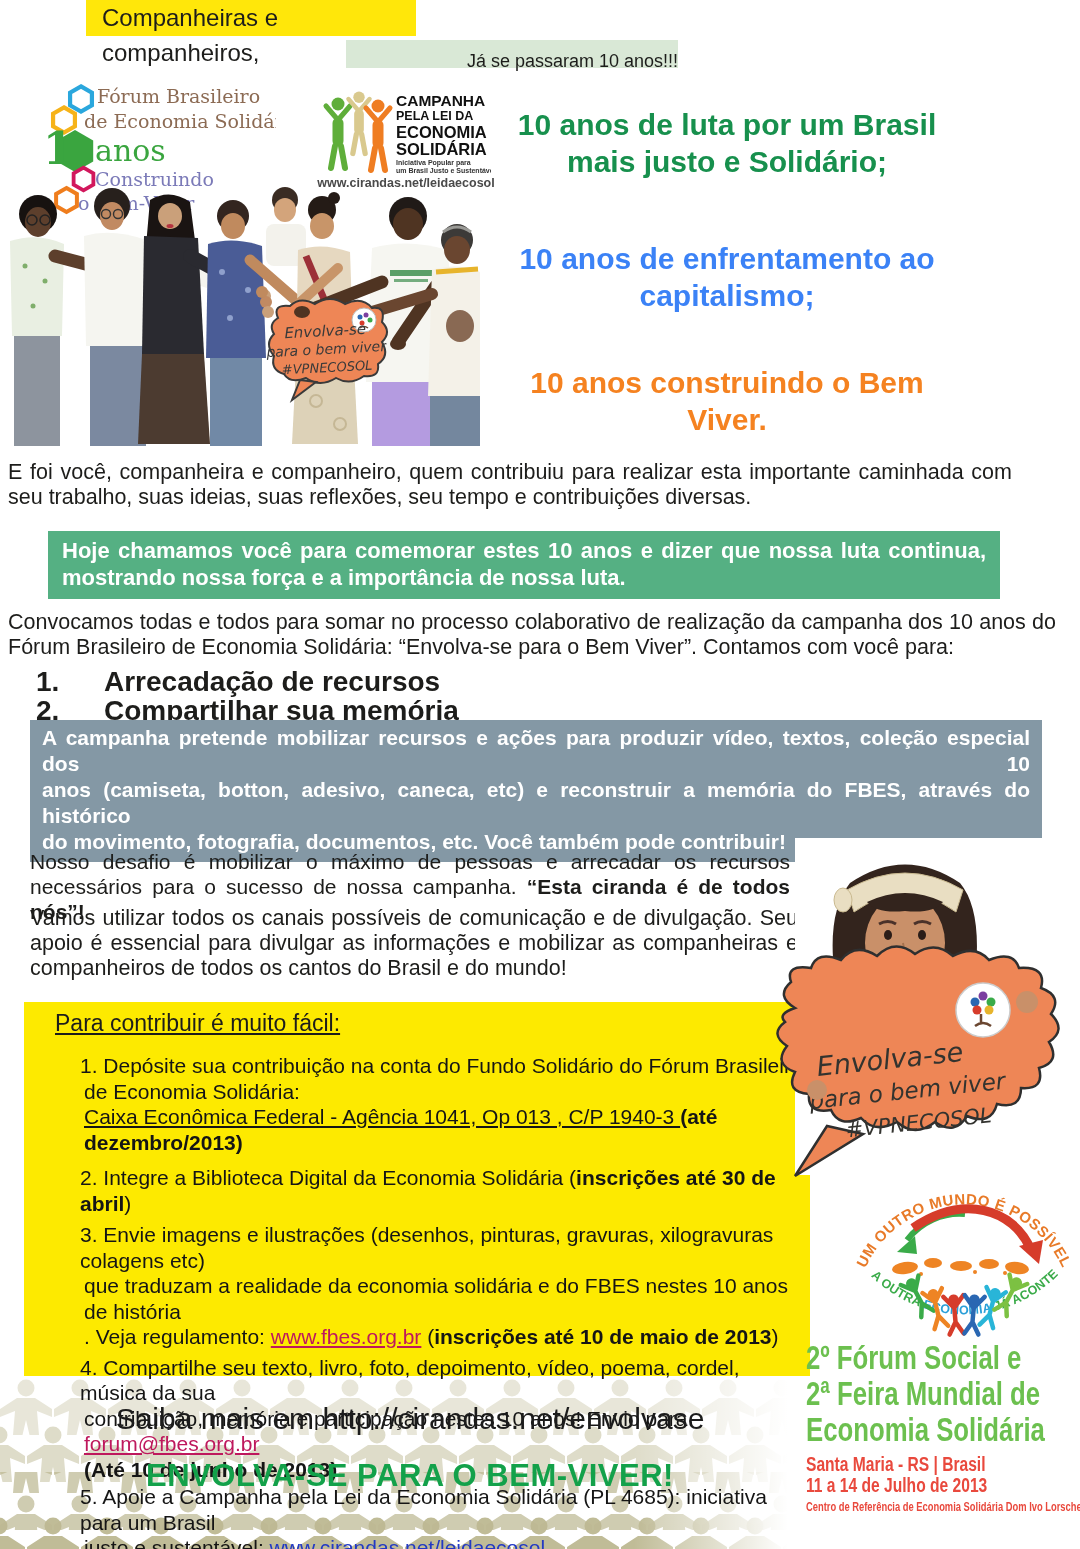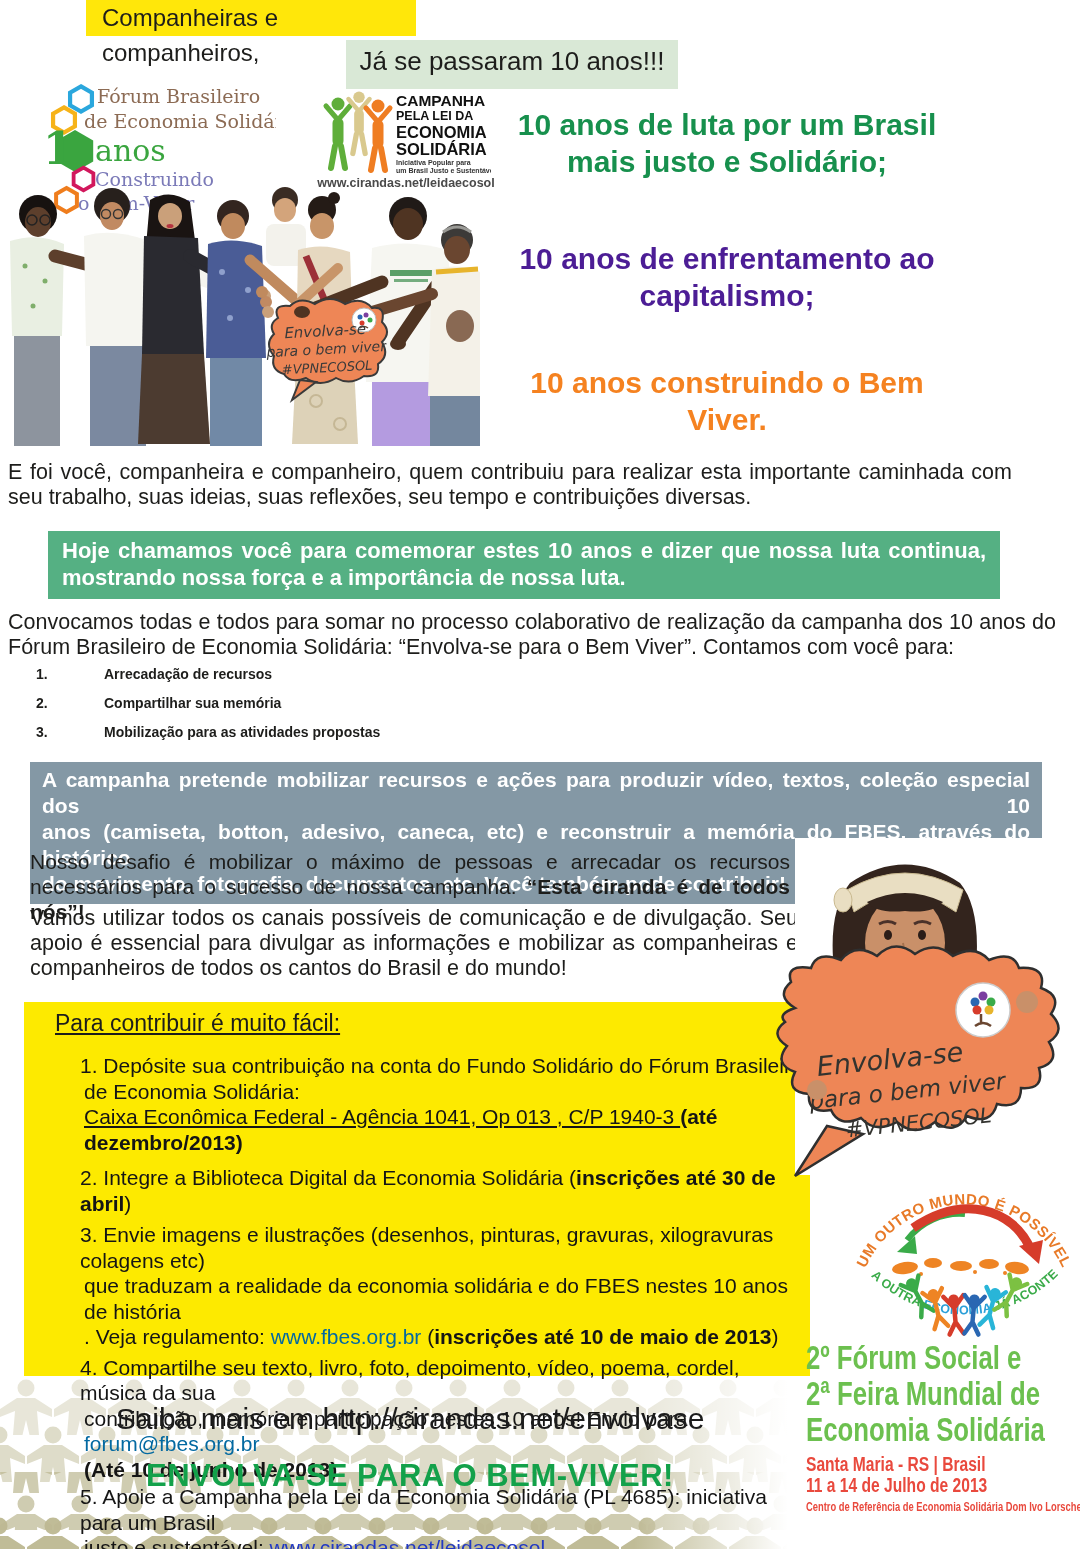--- a/index.html
+++ b/index.html
@@ -1,49 +1,49 @@
 <!DOCTYPE html>
 <html><head>
 <meta charset="utf-8">
 <style>
   html,body{margin:0;padding:0;background:#fff;}
   .page{position:relative;width:1080px;height:1549px;background:#fff;overflow:hidden;
         font-family:"Liberation Sans",sans-serif;color:#1d1d1b;}
   .abs{position:absolute;}
   
   .hl-bar{left:38px;top:0;width:330px;height:36px;background:#ffe70a;font-size:24px;line-height:35px;padding-left:16px;box-sizing:border-box;margin-left:48px;}
-  .subtitle{left:346px;top:40px;width:332px;height:49px;background:#d9e8d6;font-size:26px;line-height:42px;text-align:center;}
+  .subtitle{left:346px;top:40px;width:332px;height:28px;background:#d9e8d6;font-size:18px;line-height:42px;text-align:right;}
   
   .headline{left:488px;width:478px;text-align:center;font-weight:bold;font-size:30px;line-height:37px;}
   .headline.green{top:106px;color:#17904d;}
-  .headline.olive{top:240px;color:#4c1d95;}
+  .headline.olive{top:240px;color:#3b82f6;}
   .headline.orange{top:364px;color:#f58220;}
   
   .para{font-size:21.5px;line-height:25px;text-align:justify;}
   #p1{left:8px;top:460px;width:1004px;}
   #p2{left:8px;top:610px;width:1048px;}
   #p3{left:30px;top:849px;width:760px;font-size:21px;}
   #p4{left:30px;top:906px;width:768px;}
   .greenbox{left:48px;top:531px;width:952px;background:#55b083;color:#fff;font-weight:bold;
             font-size:22px;line-height:27px;padding:6px 14px 8px;box-sizing:border-box;}
   .jline{text-align:justify;text-align-last:justify;}
-  .graybox{left:30px;top:762px;width:1012px;background:#8498a5;color:#fff;font-weight:bold;
+  .graybox{left:30px;top:720px;width:1012px;background:#8498a5;color:#fff;font-weight:bold;
            font-size:21px;line-height:26px;padding:5px 12px 7px;box-sizing:border-box;}
-  .list{left:36px;top:666px;font-size:14px;font-weight:bold;}
+  .list{left:36px;top:666px;font-size:28px;font-weight:bold;}
   .list .row{height:29px;}
   .list .num{display:inline-block;width:68px;}
   
   .yellowbox{left:24px;top:1002px;width:786px;height:374px;background:#fdea00;box-sizing:border-box;padding-top:8px;}
   .yb-heading{margin-left:31px;font-size:23px;text-decoration:underline;font-weight:500;}
   .yb-item{font-size:21px;line-height:25.5px;color:#151515;}
   .pl1{padding-left:56px;} .pl2{padding-left:60px;}
   #yb-i1{margin-top:16px;} #yb-i2{margin-top:10px;} #yb-i3{margin-top:6px;}
   #yb-i4{margin-top:5px;} #yb-i5{margin-top:2px;}
   .bank{text-decoration:underline;}
-  .link{color:#0369a1;}
+  .link{color:#be185d;text-decoration:underline;}
   .linkplain{color:#2239c4;}
   
   .event{left:806px;top:1340px;width:276px;}
   .ev-title{font-size:33px;line-height:36px;font-weight:bold;color:#6cc04f;}
   .cx{display:inline-block;transform:scaleX(.78);transform-origin:left top;white-space:nowrap;}
   .ev-loc{font-size:20px;font-weight:bold;color:#e9493d;line-height:21px;margin-top:6px;}
   .ev-date{font-size:20px;font-weight:bold;color:#e9493d;line-height:21px;}
   .ev-venue{font-size:12px;font-weight:bold;color:#e9493d;margin-top:5px;line-height:13px;}
   
   .f-more{left:30px;top:1402px;width:760px;text-align:center;font-size:30px;color:#1c1c1c;}

